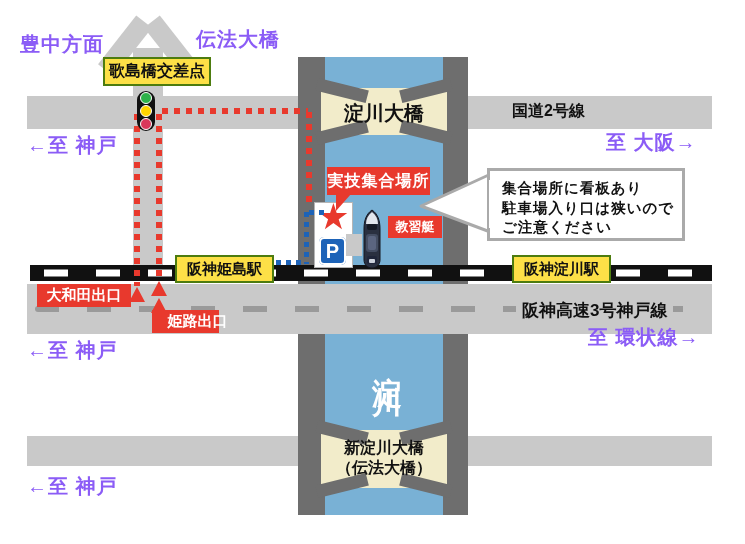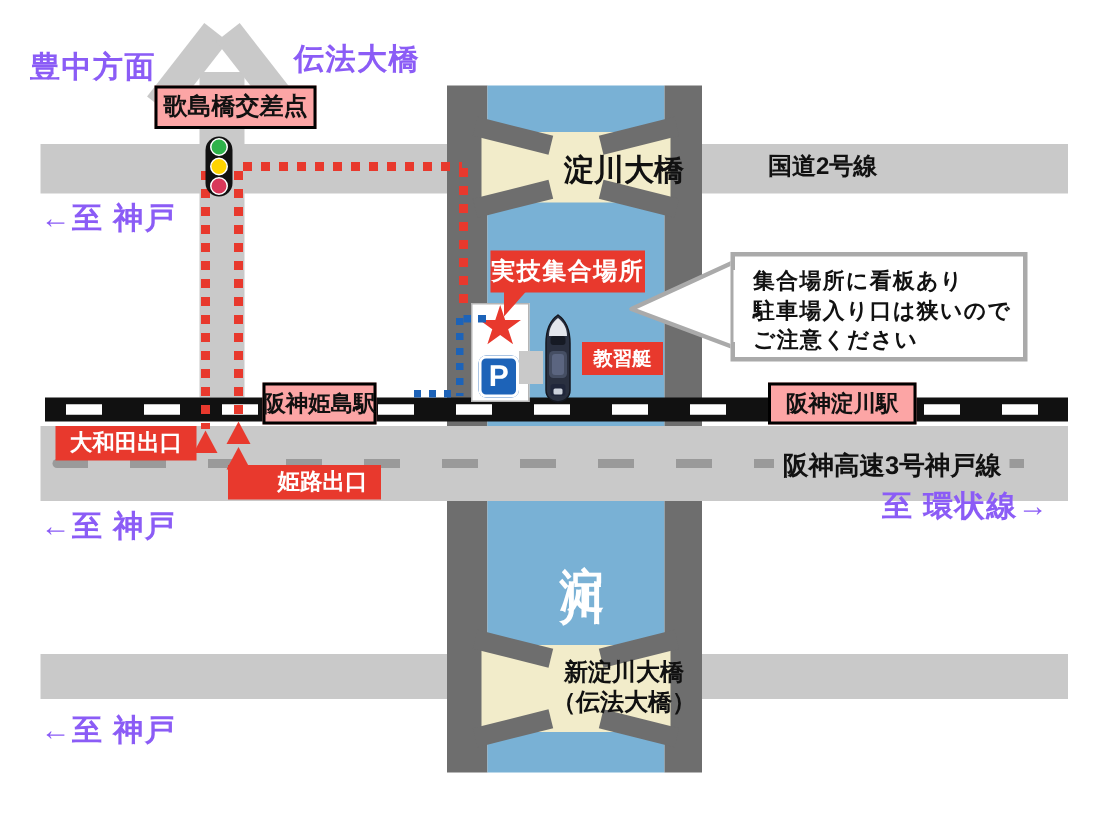--- a/index.html
+++ b/index.html
@@ -17,21 +17,21 @@
   .ramp{background:#6e6e6e;position:absolute;}
   
   .railway{background:#111111;}
   .rail-dashes{position:absolute;left:14px;right:14px;top:50%;height:7px;transform:translateY(-50%);
     background:repeating-linear-gradient(90deg,#ffffff 0 24px,transparent 24px 52px);}
   .exp-dash{position:absolute;left:8px;right:8px;top:50%;height:6px;transform:translateY(-50%);border-radius:3px;
     background:repeating-linear-gradient(90deg,#9a9a9a 0 24px,transparent 24px 52px);}
   
   .dir{font-weight:bold;font-size:20px;color:#8b5cf6;white-space:nowrap;letter-spacing:1px;}
   .roadname{font-weight:bold;font-size:16px;color:#111;white-space:nowrap;}
-  .station{background:#fca5a5;border:2px solid #000000;font-weight:bold;font-size:15px;color:#111;
+  .station{background:#fde047;border:2px solid #4d7c0f;font-weight:bold;font-size:15px;color:#111;
     display:flex;align-items:center;justify-content:center;white-space:nowrap;box-sizing:border-box;}
   .redbox{background:#e8392d;color:#fff;font-weight:bold;display:flex;align-items:center;justify-content:center;
     white-space:nowrap;box-sizing:border-box;}
   
   .dot-red-h{height:6px;background:repeating-linear-gradient(90deg,#e8392d 0 6px,transparent 6px 12px);}
   .dot-red-v{width:6px;background:repeating-linear-gradient(180deg,#e8392d 0 6px,transparent 6px 12px);}
   .dot-blue-h{height:5px;background:repeating-linear-gradient(90deg,#1d63b8 0 5px,transparent 5px 10px);}
   .dot-blue-v{width:5px;background:repeating-linear-gradient(180deg,#1d63b8 0 5px,transparent 5px 10px);}
   .arrow-up{width:0;height:0;border-left:8px solid transparent;border-right:8px solid transparent;
     border-bottom:15px solid #e8392d;}
@@ -43,21 +43,21 @@
   .meet-rect{background:#fff;border:1px solid #b5b5b5;box-sizing:border-box;}
   .star{color:#e8392d;font-size:36px;line-height:36px;text-align:center;}
   .pbox{background:#1d63b8;border-radius:5px;box-shadow:inset 0 0 0 2px #fff;color:#fff;font-weight:bold;
     font-size:20px;display:flex;align-items:center;justify-content:center;}
   .callout-tail{width:0;height:0;border-top:17px solid #e8392d;border-right:15px solid transparent;}
   
   .notebox{background:#fff;border:3px solid #aaa;box-sizing:border-box;padding:8px 10px 6px 12px;}
   .notebox div{font-weight:bold;font-size:14.5px;color:#111;line-height:1.35;white-space:nowrap;letter-spacing:1px;}
   .river-label{writing-mode:vertical-rl;text-orientation:upright;color:#fff;font-weight:bold;
     font-size:30px;letter-spacing:10px;}
-  .bridge-label{font-weight:bold;color:#111;text-align:center;white-space:nowrap;padding-left:32px;}
+  .bridge-label{font-weight:bold;color:#111;text-align:center;white-space:nowrap;}
 </style>
 </head>
 <body>
 
 <div id="stage">
 
   <div class="abs road" style="left:27px;top:96px;width:685px;height:33px;"></div>
   <div class="abs road" style="left:27px;top:436px;width:685px;height:30px;"></div>
 
   <div class="abs road" style="left:133px;top:48px;width:30px;height:217px;"></div>
@@ -94,46 +94,47 @@
   <div class="abs roadname" style="left:516px;top:299px;font-size:17px;background:#c9c9c9;padding:0 6px;">阪神高速3号神戸線</div>
 
   <div class="abs dot-red-h" style="left:162px;top:108px;width:146px;"></div>
   <div class="abs dot-red-v" style="left:306px;top:112px;height:92px;"></div>
   <div class="abs dot-red-v" style="left:134px;top:114px;height:172px;"></div>
   <div class="abs dot-red-v" style="left:156px;top:114px;height:166px;"></div>
   <div class="abs arrow-up" style="left:129px;top:287px;"></div>
   <div class="abs arrow-up" style="left:151px;top:281px;"></div>
   <div class="abs arrow-up" style="left:151px;top:298px;"></div>
 
-  <div class="abs station" style="left:175px;top:255px;width:76px;height:28px;">
+  <div class="abs station" style="left:175px;top:255px;width:99px;height:28px;">
     <span>阪神姫島駅</span>
   </div>
   <div class="abs station" style="left:512px;top:255px;width:99px;height:28px;">
     <span>阪神淀川駅</span>
   </div>
 
   <div class="abs redbox" style="left:37px;top:284px;width:94px;height:23px;font-size:15px;">
     <span>大和田出口</span>
   </div>
-  <div class="abs redbox" style="left:152px;top:310px;width:102px;height:23px;font-size:15px;padding-left:24px;">
+  <div class="abs redbox" style="left:152px;top:310px;width:67px;height:23px;font-size:15px;padding-left:24px;">
     <span>姫路出口</span>
   </div>
 
   <div class="abs tl" style="left:137px;top:91px;width:18px;height:40px;">
     <div class="lamp" style="background:#2eb24a;"></div>
     <div class="lamp" style="background:#ffd400;"></div>
     <div class="lamp" style="background:#d9375a;"></div>
   </div>
   <div class="abs station" style="left:103px;top:57px;width:108px;height:29px;font-size:16px;">
     <span>歌島橋交差点</span>
   </div>
 
   <div class="abs dir" style="left:20px;top:31px;">豊中方面</div>
   <div class="abs dir" style="left:196px;top:26px;">伝法大橋</div>
   <div class="abs dir" style="left:27px;top:132px;">←至 神戸</div>
+  <div class="abs dir" style="left:606px;top:129px;">至 大阪→</div>
   <div class="abs dir" style="left:27px;top:337px;">←至 神戸</div>
   <div class="abs dir" style="left:588px;top:324px;">至 環状線→</div>
   <div class="abs dir" style="left:27px;top:473px;">←至 神戸</div>
 
   <div class="abs roadname" style="left:512px;top:101px;">国道2号線</div>
 
   <div class="abs meet-rect" style="left:314px;top:202px;width:39px;height:66px;"></div>
   <div class="abs road" style="left:346px;top:234px;width:16px;height:22px;"></div>
   <div class="abs star" style="left:314px;top:199px;width:39px;">★</div>
   <div class="abs pbox" style="left:319px;top:237px;width:27px;height:28px;">
@@ -143,21 +144,21 @@
   <svg class="abs" style="left:359px;top:209px;" width="26" height="60" viewBox="0 0 26 60">
     <path d="M13,1 C19,5 21,12 21,20 L21,51 C21,56 17,59 13,59 C9,59 5,56 5,51 L5,20 C5,12 7,5 13,1 Z" fill="#2a3040" stroke="#14171f" stroke-width="1"></path>
     <path d="M13,3 C17,6 19,10 19,15 L7,15 C7,10 9,6 13,3 Z" fill="#e3e6ec"></path>
     <rect x="8" y="15" width="10" height="6" rx="2" fill="#161a24"></rect>
     <rect x="7" y="25" width="12" height="18" rx="3" fill="#454e63"></rect>
     <rect x="9" y="27" width="8" height="14" rx="2" fill="#5b6580"></rect>
     <rect x="8" y="47" width="10" height="8" rx="2" fill="#20263a"></rect>
     <rect x="10" y="50" width="6" height="4" rx="1" fill="#ccd1db"></rect>
   </svg>
 
-  <div class="abs redbox" style="left:388px;top:228px;width:54px;height:22px;font-size:13px;">
+  <div class="abs redbox" style="left:388px;top:216px;width:54px;height:22px;font-size:13px;">
     <span>教習艇</span>
   </div>
 
   <div class="abs dot-blue-h" style="left:276px;top:260px;width:28px;"></div>
   <div class="abs dot-blue-v" style="left:304px;top:212px;height:52px;"></div>
   <div class="abs dot-blue-h" style="left:309px;top:210px;width:17px;"></div>
 
   <div class="abs redbox" style="left:327px;top:167px;width:103px;height:28px;font-size:16px;letter-spacing:1px;">
     <span>実技集合場所</span>
   </div>

